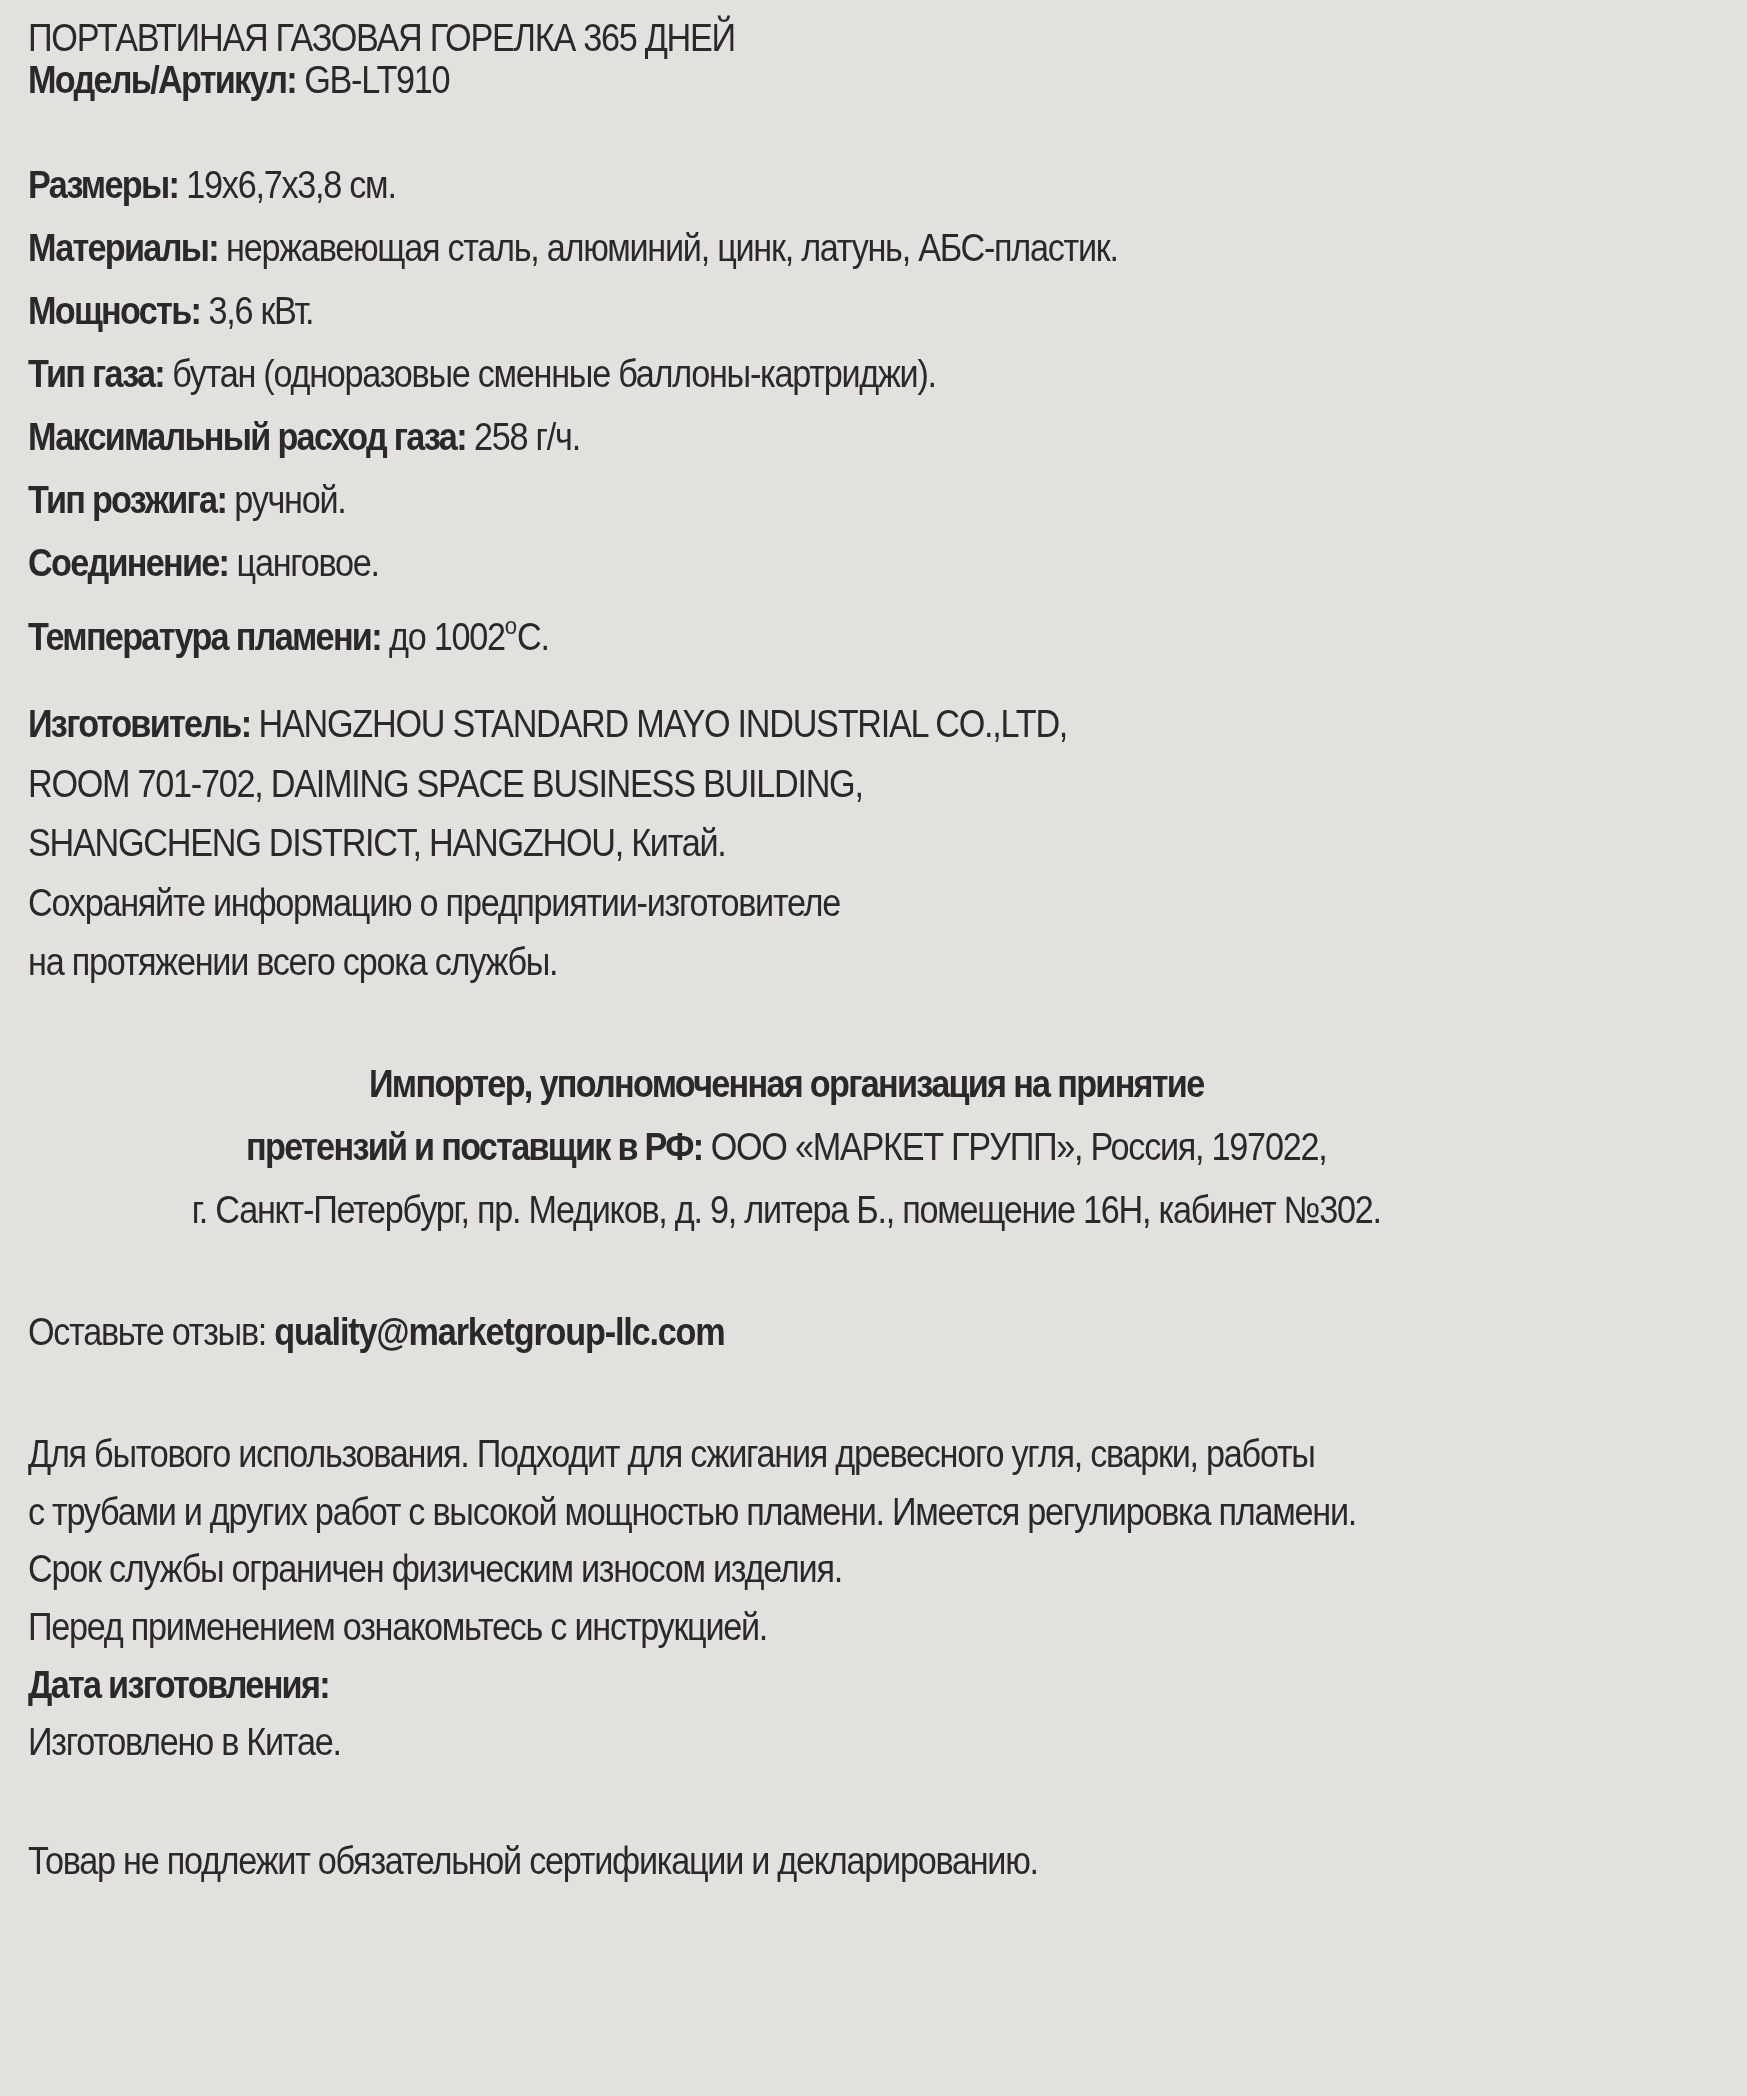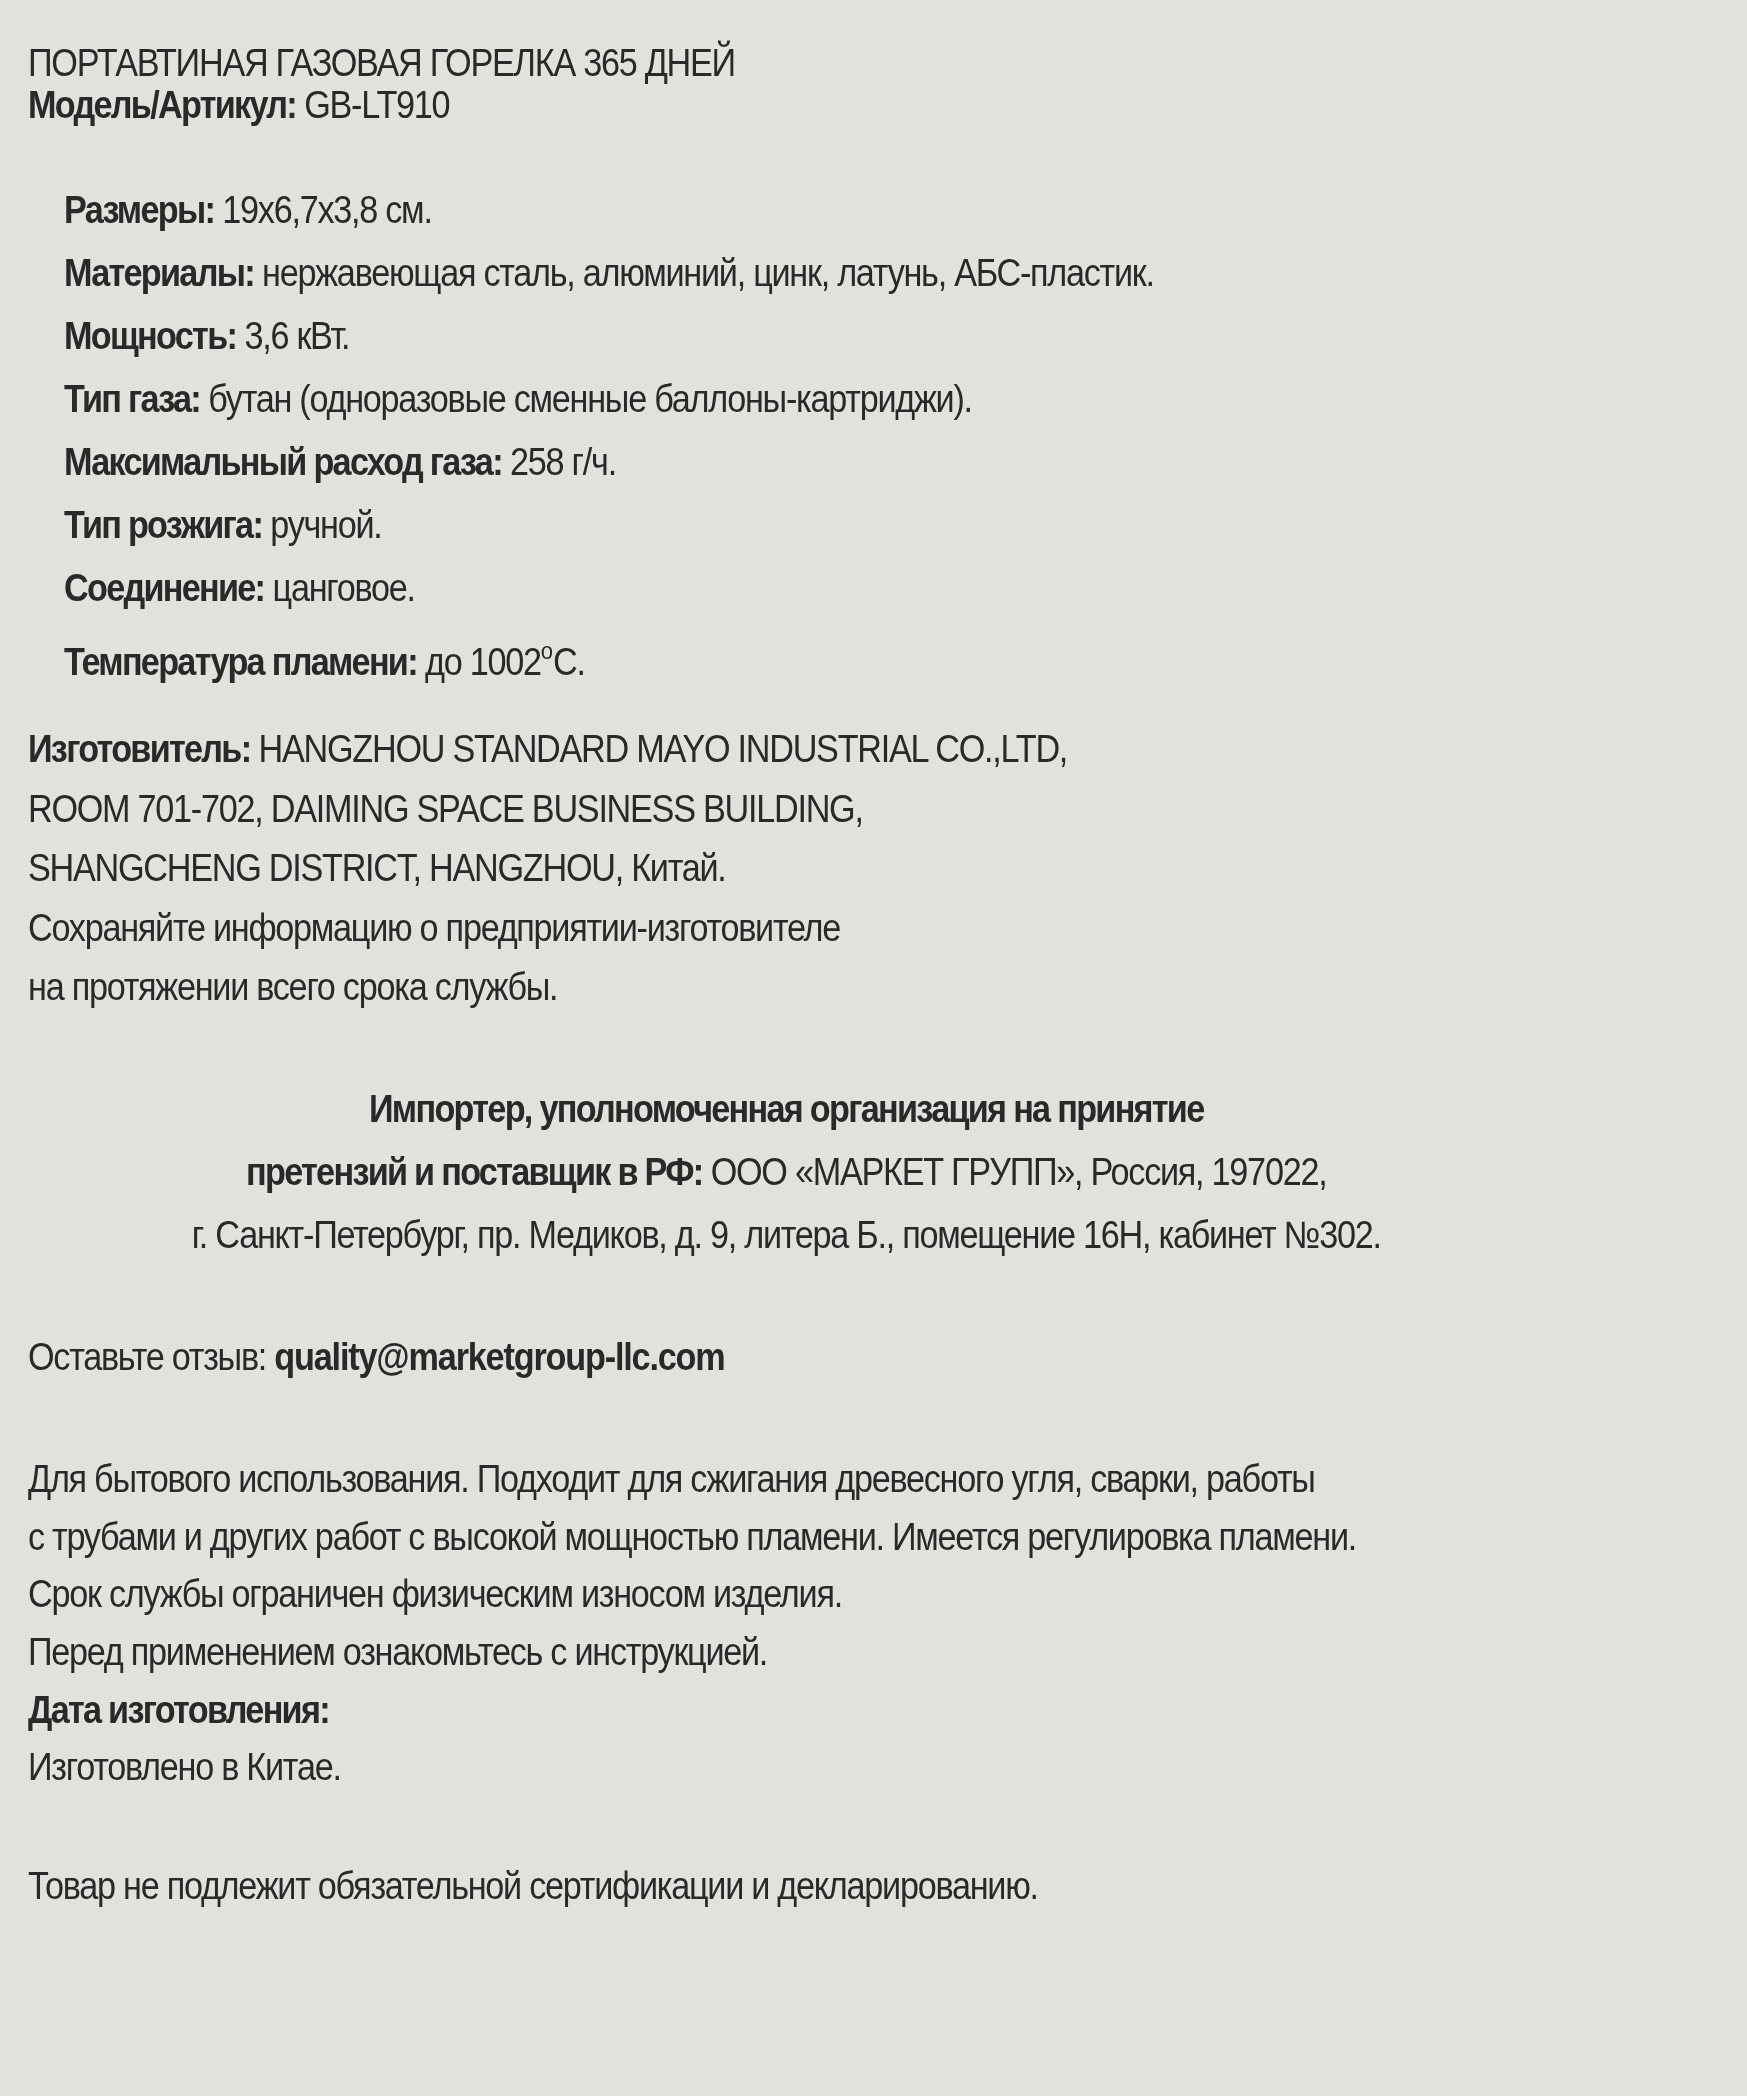--- a/index.html
+++ b/index.html
@@ -11,21 +11,21 @@
       height: 2096px;
       background: #e3e1de;
       color: #2b2927;
       font-family: "Liberation Sans", "DejaVu Sans", sans-serif;
       overflow: hidden;
       position: relative;
     }
     .page {
       position: absolute;
       left: 28px;
-      top: 42px;
+      top: 17px;
       right: 35px;
     }
     .line {
       font-size: 38px;
       line-height: 42px;
       height: 42px;
       white-space: nowrap;
       letter-spacing: -1.4px;
       transform: scaleX(0.9);
       transform-origin: left center;
@@ -39,21 +39,21 @@
 </head>
 <body>
 
 <div class="page">
 
   <div class="line title">ПОРТАВТИНАЯ ГАЗОВАЯ ГОРЕЛКА 365 ДНЕЙ</div>
   <div class="line">
     <span class="b">Модель/Артикул:</span><span> GB-LT910</span>
   </div>
 
-  <div style="margin-top:63px;margin-left:36px;">
+  <div style="margin-top:63px;">
     <div class="line" style="margin-bottom:21px;">
       <span class="b">Размеры:</span><span> 19х6,7х3,8 см.</span>
     </div>
     <div class="line" style="margin-bottom:21px;">
       <span class="b">Материалы:</span><span> нержавеющая сталь, алюминий, цинк, латунь, АБС-пластик.</span>
     </div>
     <div class="line" style="margin-bottom:21px;">
       <span class="b">Мощность:</span><span> 3,6 кВт.</span>
     </div>
     <div class="line" style="margin-bottom:21px;">

